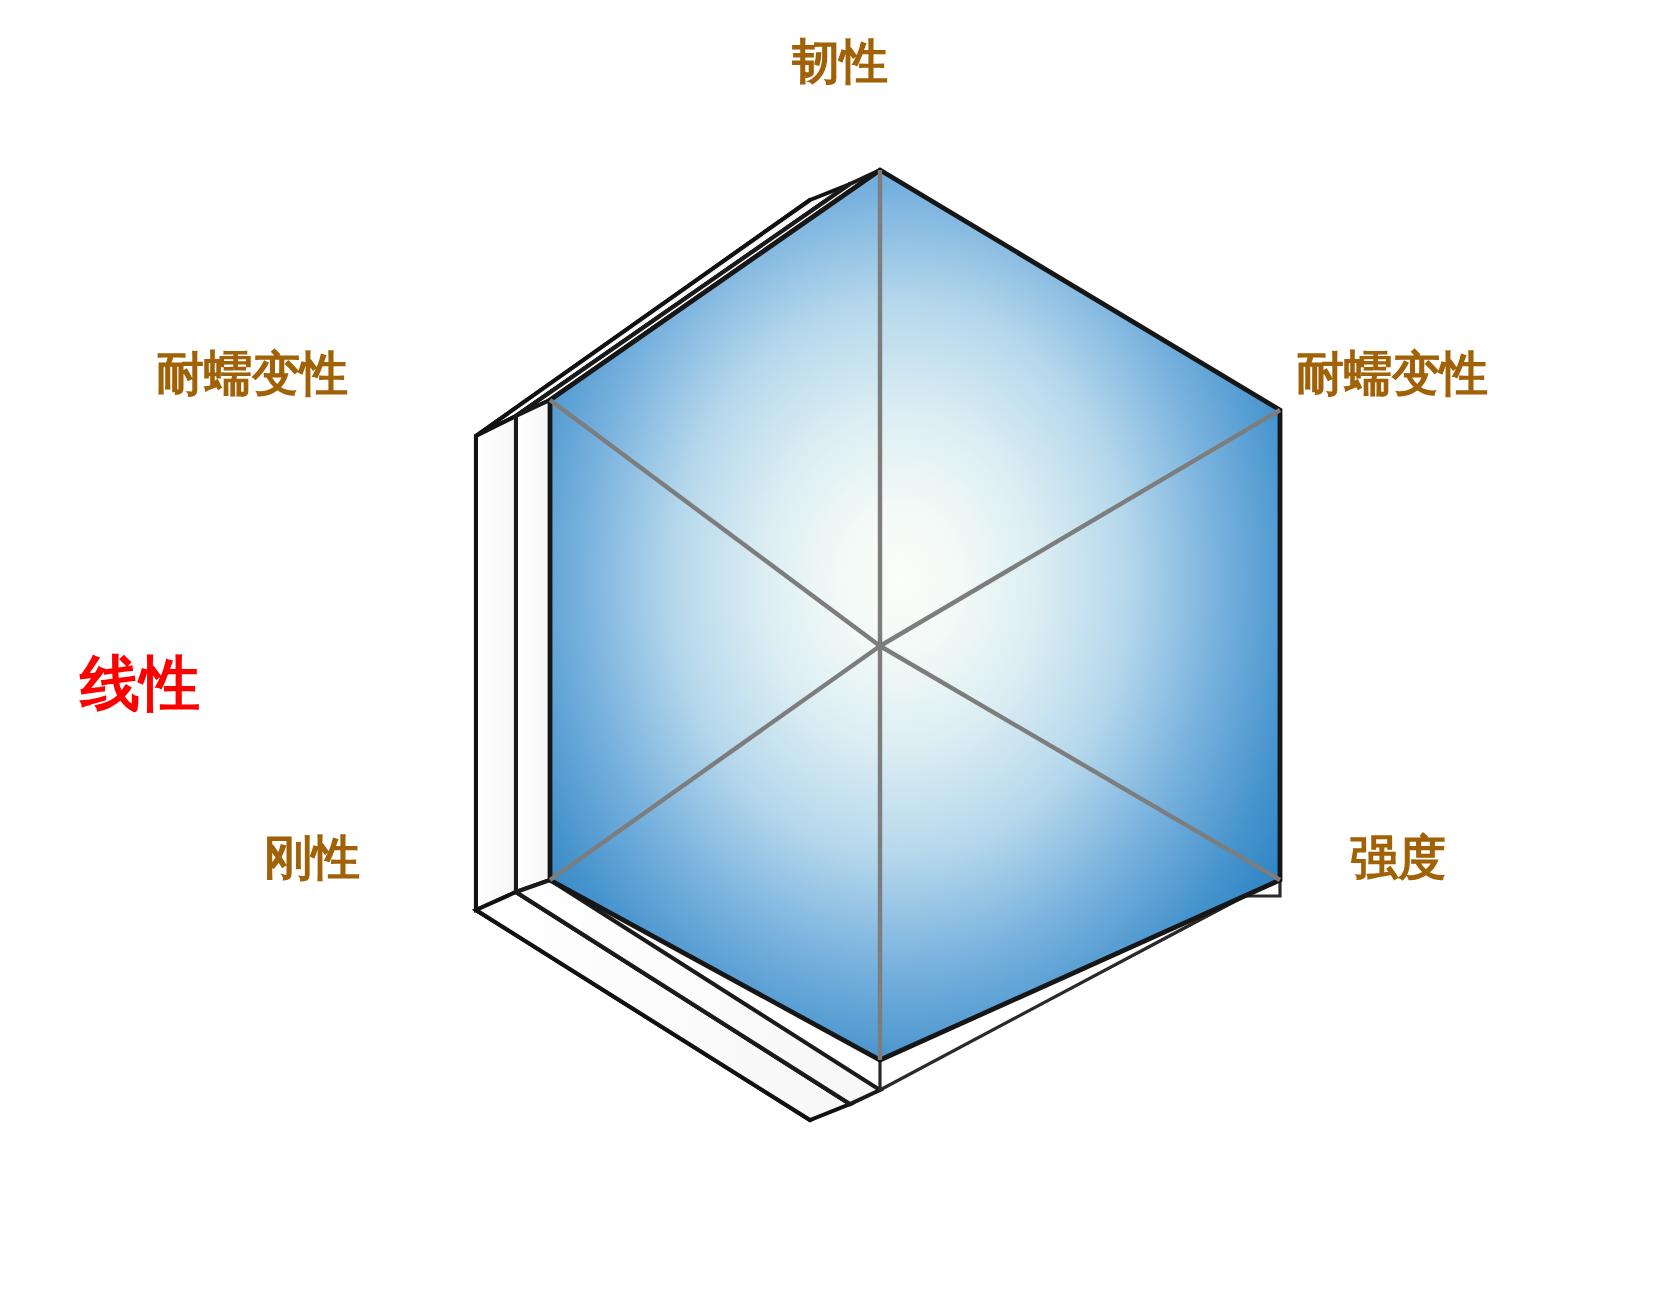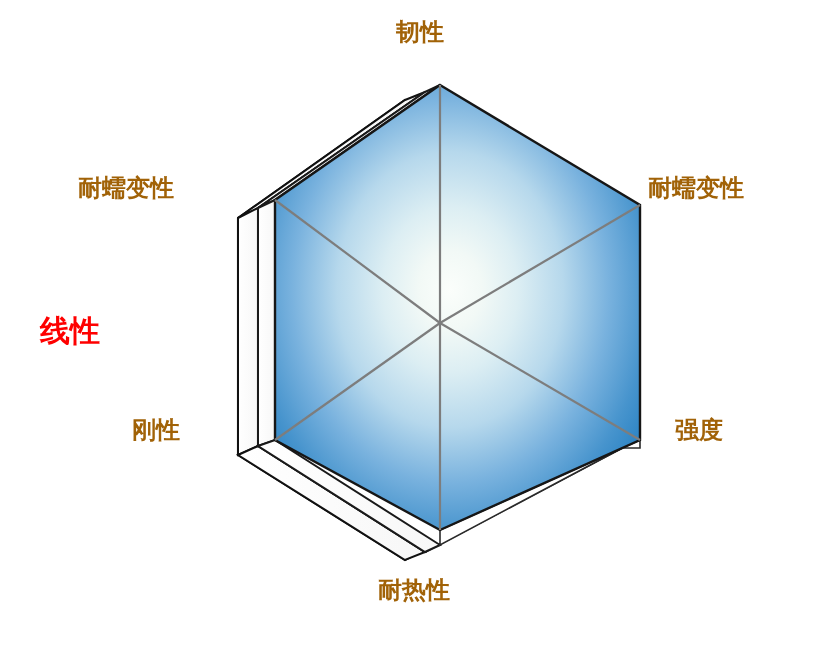--- a/index.html
+++ b/index.html
@@ -41,21 +41,21 @@
   }
   .label-toughness   { left: 396px; top: 20px;  }
   .label-humidheat   { left: 648px; top: 176px; }
   .label-strength    { left: 675px; top: 418px; }
   .label-heat        { left: 378px; top: 578px; }
   .label-rigidity    { left: 132px; top: 418px; }
   .label-creep       { left: 78px;  top: 176px; }
   .label-linearity {
     position: absolute;
     left: 40px;
-    top: 316px;
+    top: 328px;
     font-weight: bold;
     font-size: 30px;
     line-height: 1;
     white-space: nowrap;
     color: #fe0000;
     font-family: Liberation Sans, sans-serif;
   }
 </style>
 </head>
 <body>
@@ -116,21 +116,20 @@
       <line x1="440" y1="323" x2="275" y2="200"></line>
     </g>
   </svg>
 
   <div class="axis-label label-toughness">韧性</div>
 
   <div class="axis-label label-humidheat">耐蠕变性</div>
 
   <div class="axis-label label-strength">强度</div>
 
-  <div class="axis-label label-heat">耐热性</div>
 
   <div class="axis-label label-rigidity">刚性</div>
 
   <div class="axis-label label-creep">耐蠕变性</div>
 
   <div class="label-linearity">线性</div>
 
 </div>
 
 </body></html>

